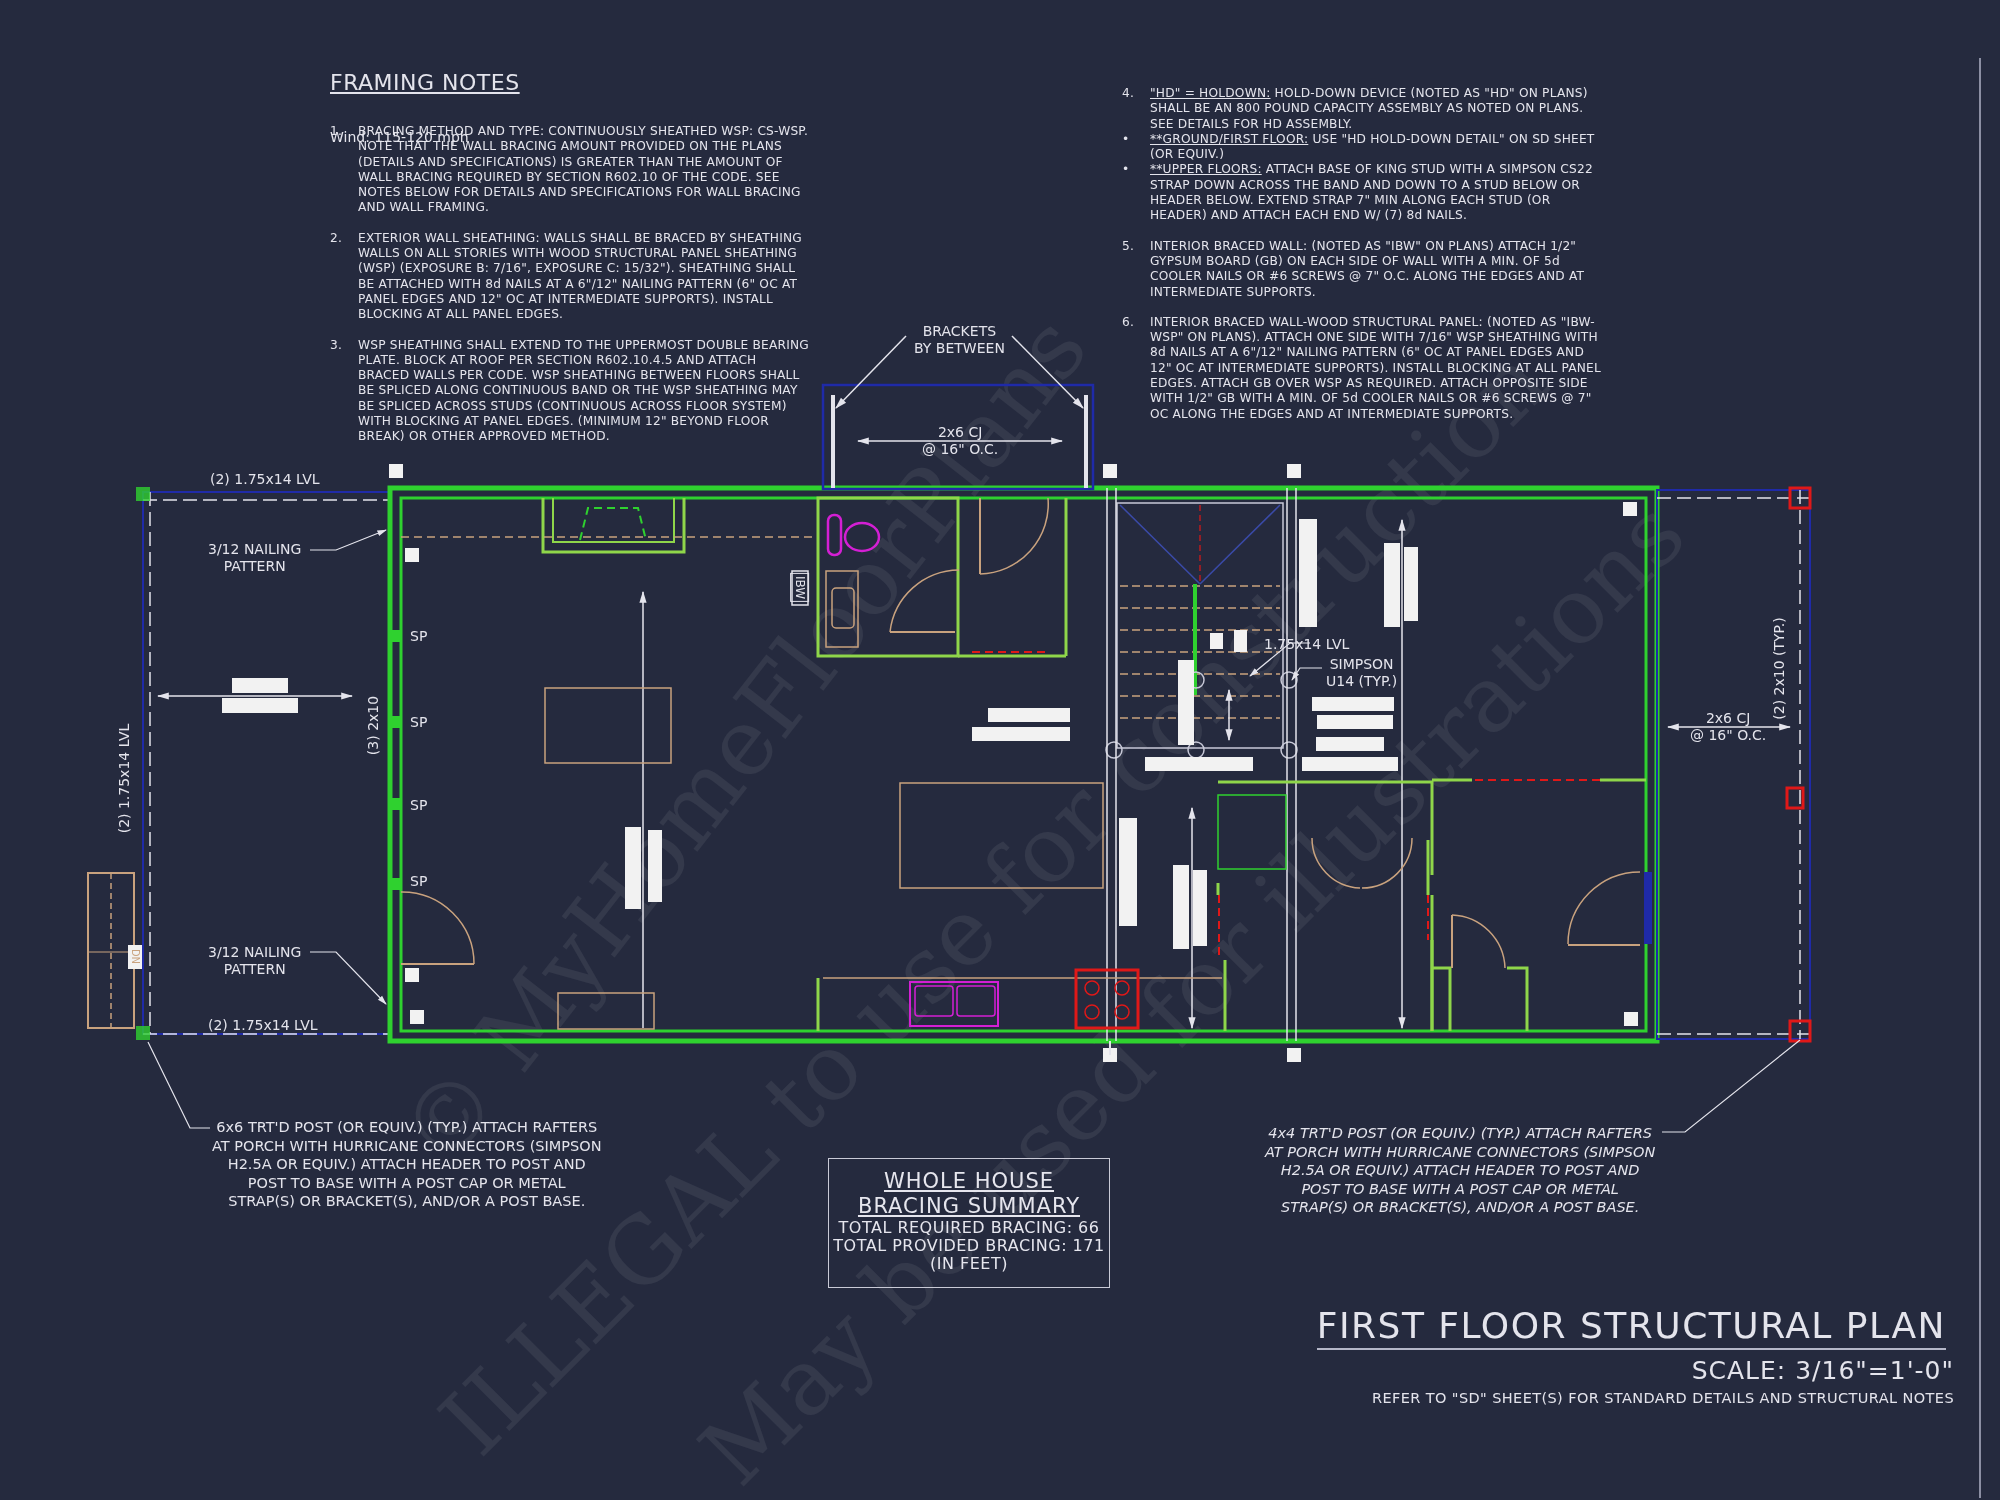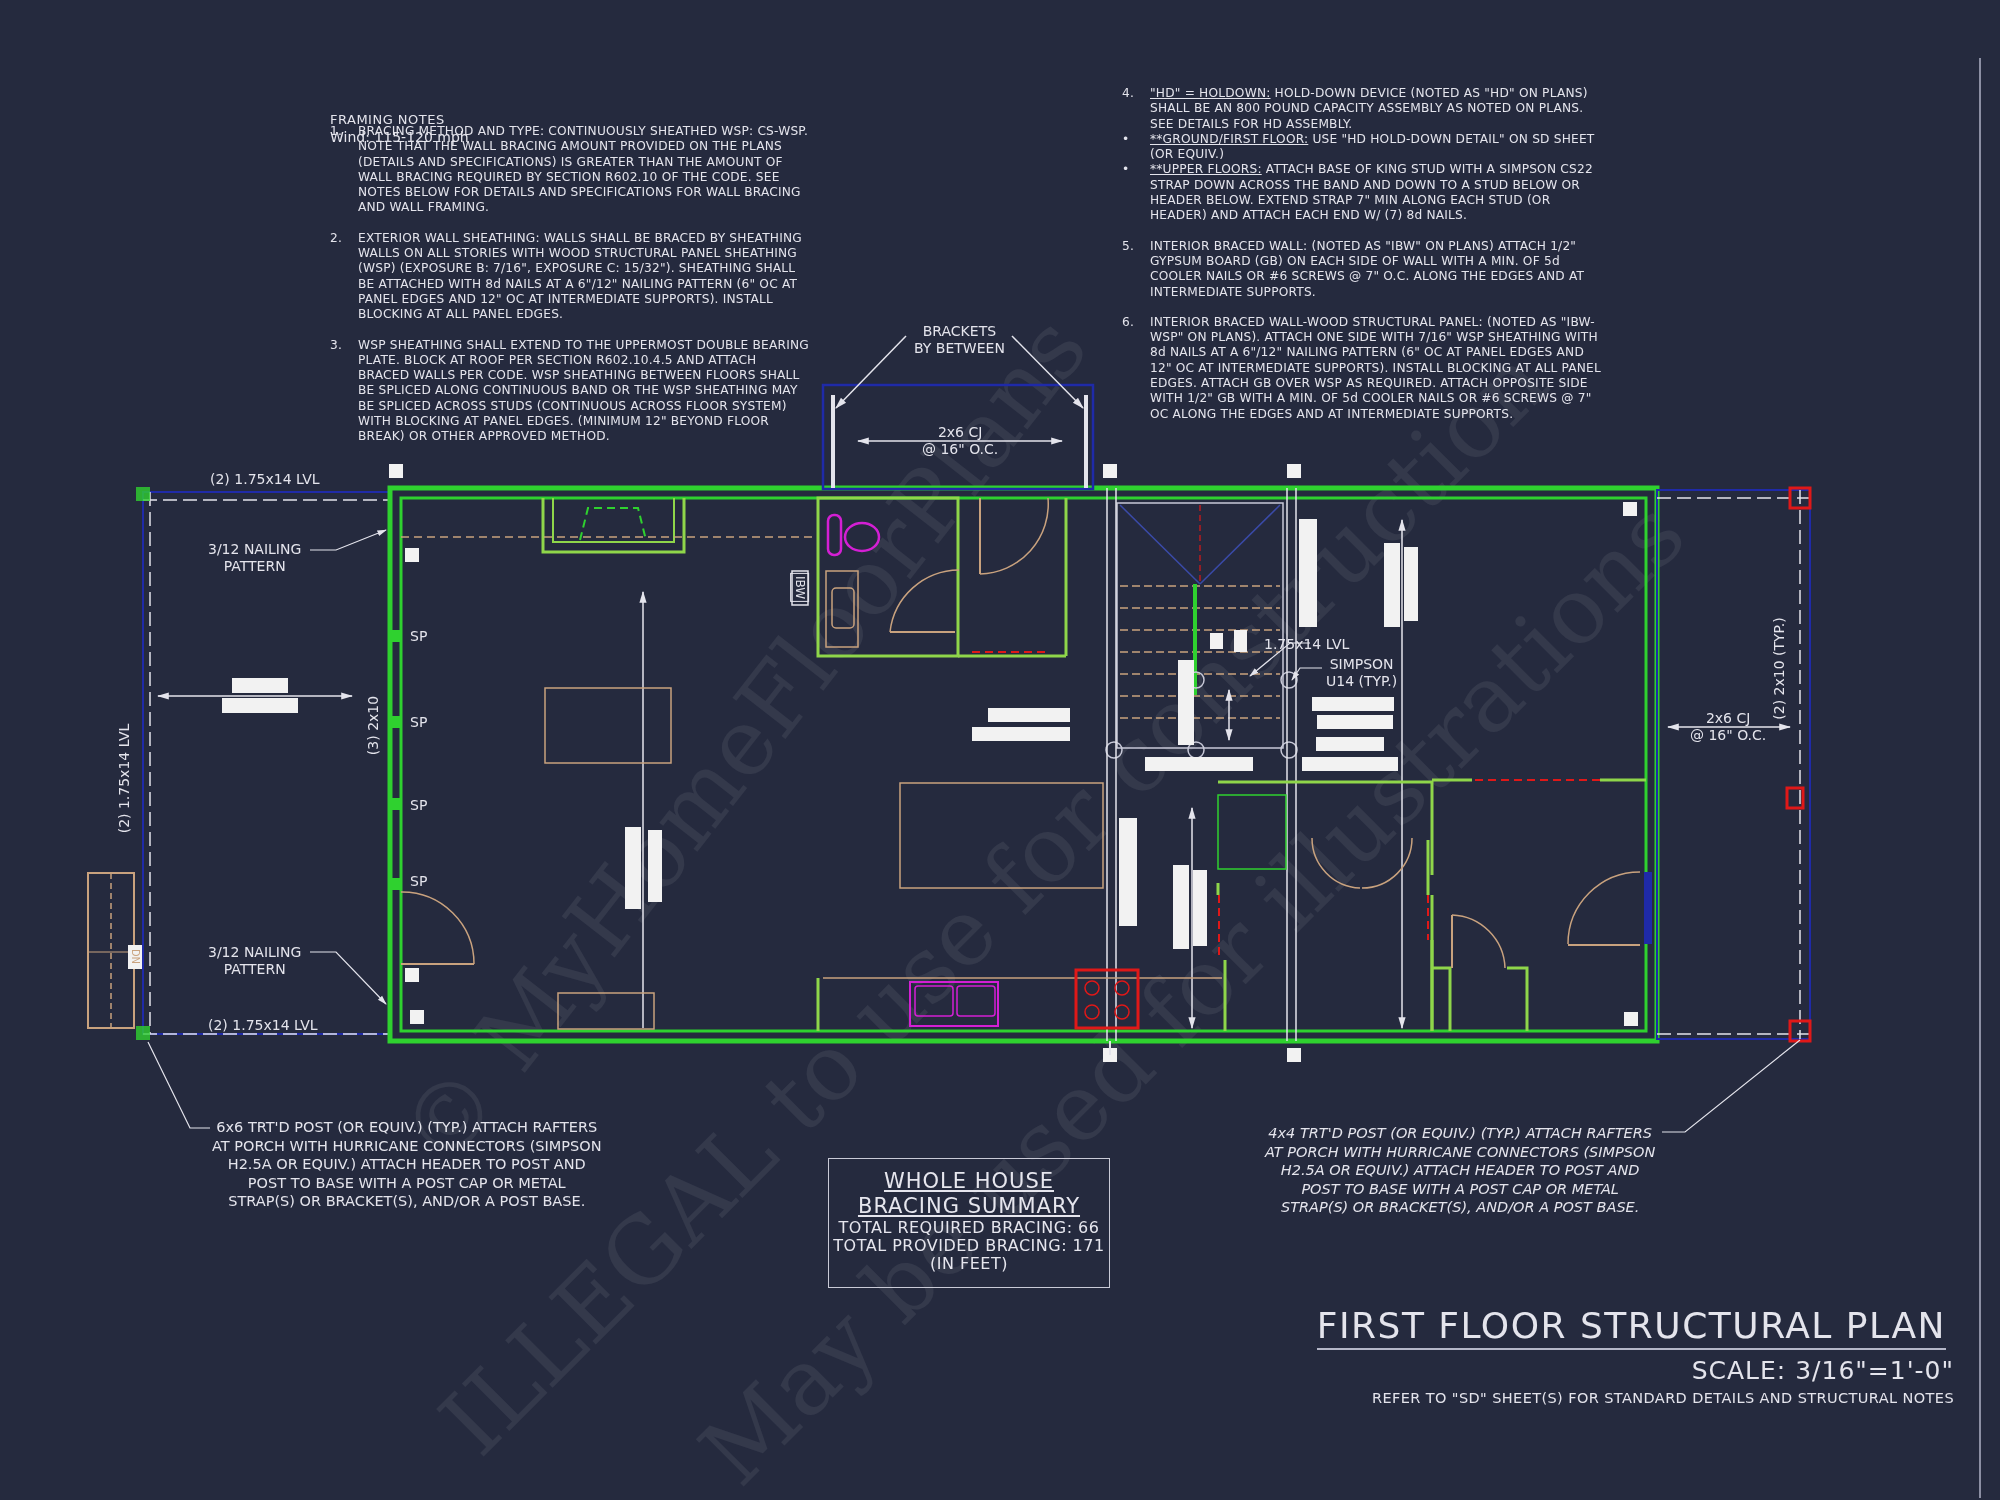--- a/index.html
+++ b/index.html
@@ -25,21 +25,21 @@
 </style>
 </head>
 <body>
 
 <div class="wm" style="left:380px;top:1120px;transform:rotate(-52deg);">© MyHomeFloorPlans</div>
 <div class="wm" style="left:420px;top:1400px;transform:rotate(-45deg);">ILLEGAL to use for construction</div>
 <div class="wm" style="left:680px;top:1430px;transform:rotate(-45deg);">May be used for illustrations</div>
 
 <div class="border-line"></div>
 
-<div class="t" style="left:330px;top:70px;font-size:13px;letter-spacing:0.5px;margin-top:42px;">FRAMING NOTES</div>
+<div class="t" style="left:330px;top:70px;font-size:22px;text-decoration:underline;letter-spacing:0.5px;">FRAMING NOTES</div>
 <div class="t" style="left:330px;top:93px;font-size:14px;margin-top:36px;">Wind: 115-120 mph</div>
 <div class="t notes" style="left:330px;top:124px;width:480px;white-space:normal;">
   <div class="note-item">
       <span class="note-num">1.</span>
       <span class="note-body">BRACING METHOD AND TYPE: CONTINUOUSLY SHEATHED WSP: CS-WSP. NOTE THAT THE WALL BRACING AMOUNT PROVIDED ON THE PLANS (DETAILS AND SPECIFICATIONS) IS GREATER THAN THE AMOUNT OF WALL BRACING REQUIRED BY SECTION R602.10 OF THE CODE. SEE NOTES BELOW FOR DETAILS AND SPECIFICATIONS FOR WALL BRACING AND WALL FRAMING.</span>
     </div>
   <div class="note-item">
       <span class="note-num">2.</span>
       <span class="note-body">EXTERIOR WALL SHEATHING: WALLS SHALL BE BRACED BY SHEATHING WALLS ON ALL STORIES WITH WOOD STRUCTURAL PANEL SHEATHING (WSP) (EXPOSURE B: 7/16", EXPOSURE C: 15/32"). SHEATHING SHALL BE ATTACHED WITH 8d NAILS AT A 6"/12" NAILING PATTERN (6" OC AT PANEL EDGES AND 12" OC AT INTERMEDIATE SUPPORTS). INSTALL BLOCKING AT ALL PANEL EDGES.</span>
     </div>

